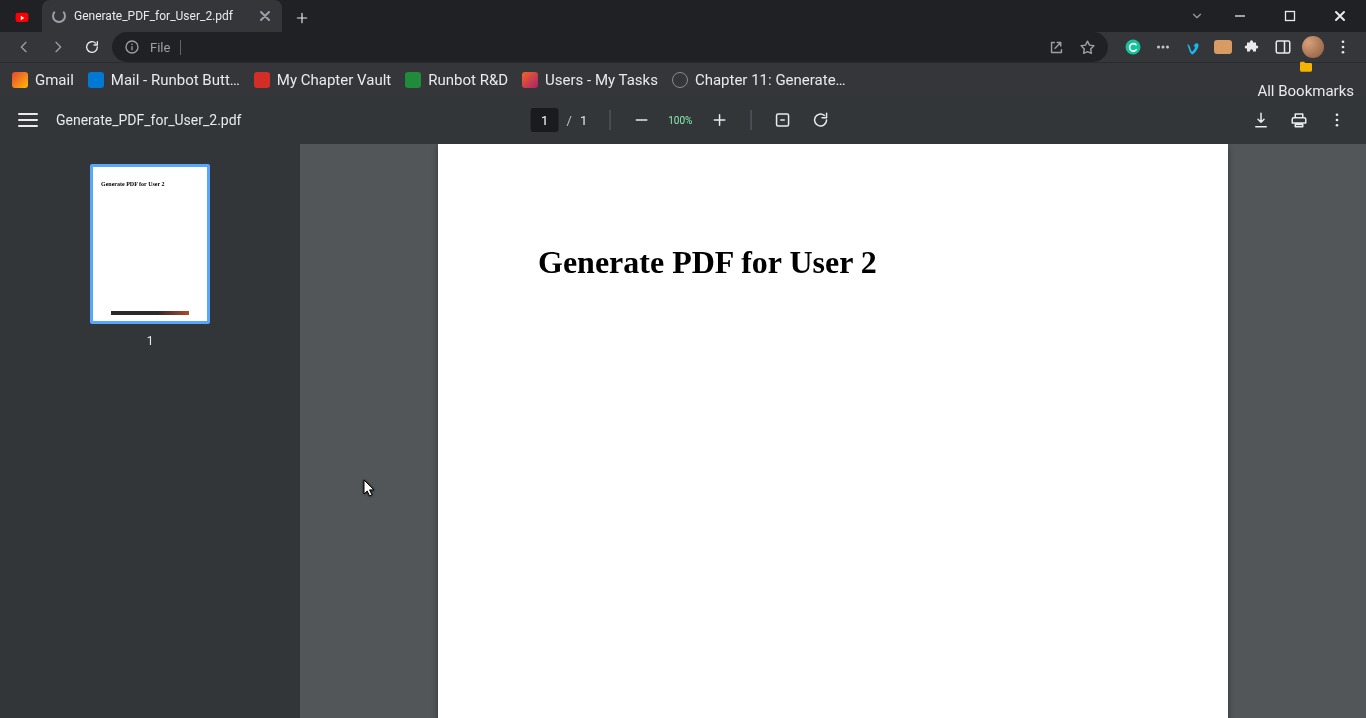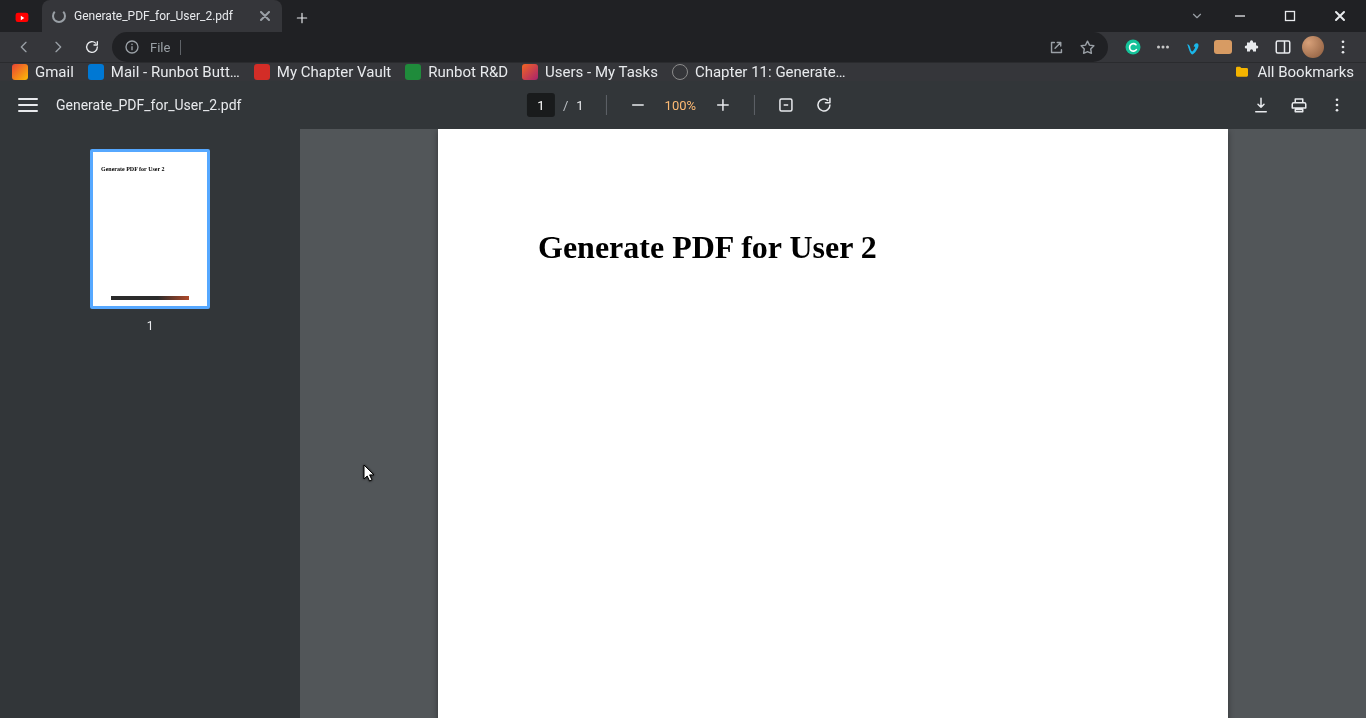--- a/index.html
+++ b/index.html
@@ -42,36 +42,36 @@
 
 .ext-row { display:flex; align-items:center; gap:4px; margin-left:6px; }
 .ext-row .ext { width:26px; height:26px; border-radius:50%; display:flex; align-items:center; justify-content:center; cursor:pointer; }
 .ext-row .ext svg, .ext-row .ext .glyph { width:18px; height:18px; }
 .avatar { width:22px; height:22px; border-radius:50%; background: radial-gradient(circle at 30% 30%, #d7a079, #8a5a3c); }
 
 .bookmarksbar { height: 34px; background:#35363a; border-top:1px solid #2a2b2e; display:flex; align-items:center; padding: 0 12px; gap: 14px; font-size: 15px; color:#e8eaed; }
 .bookmark { display:flex; align-items:center; gap:7px; cursor:pointer; white-space:nowrap; }
 .bookmark .bicon { width:16px; height:16px; border-radius:3px; }
 .bookmarksbar .spacer { flex:1; }
-.allbm { display:flex; align-items:center; gap:7px; cursor:pointer; }
+.allbm { display:flex; align-items:center; gap:7px; cursor:pointer;flex-direction:column; }
 
 
 .viewer { flex:1; display:flex; flex-direction:column; background:#525659; }
 .viewer-toolbar { height: 48px; background:#323639; display:flex; align-items:center; color:#e8eaed; }
 .vt-left { display:flex; align-items:center; gap:16px; padding-left: 16px; }
 .hamburger { width:24px; height:24px; cursor:pointer; color:#e8eaed; }
 .doc-title { font-size: 14px; }
 .vt-center { position:absolute; left:50%; transform:translateX(-50%); display:flex; align-items:center; gap: 8px; }
 .page-input { width:28px; height:24px; background:#191b1c; border:none; border-radius:3px; color:#fff; text-align:center; font-size:13px; }
 .page-sep { color:#bdc1c6; font-size:13px; }
 .page-total { color:#e8eaed; font-size:13px; margin-right:6px; }
 .vt-divider { width:1px; height:20px; background:#5f6368; margin: 0 8px; }
 .vt-icon-btn { width:30px; height:30px; display:flex; align-items:center; justify-content:center; cursor:pointer; color:#e8eaed; border-radius:4px; }
 .vt-icon-btn svg { width:18px; height:18px; }
-.zoom-label { font-size:13px; color:#fdba74; padding: 0 4px; }
+.zoom-label { font-size:10px; color:#86efac; padding: 0 4px; }
 .vt-right { margin-left:auto; display:flex; align-items:center; gap:8px; padding-right: 14px; }
 
 .viewer-body { flex:1; display:flex; position:relative; }
 .thumb-panel { width: 300px; background:#323639; overflow:auto; display:flex; flex-direction:column; align-items:center; padding-top: 20px; }
 .thumb {
   width: 120px; height: 160px; background:#fff; border:3px solid #56a8ff; border-radius:2px;
   position: relative; display:flex; flex-direction:column;
 }
 .thumb .t-text { font-size: 6px; font-weight: 700; color:#000; padding: 14px 8px 0 8px; font-family: "Times New Roman", serif; }
 .thumb .t-bar { position:absolute; bottom:6px; left:18px; right:18px; height:4px; background: linear-gradient(90deg,#2b2b2b 60%, #b04a2a); }

